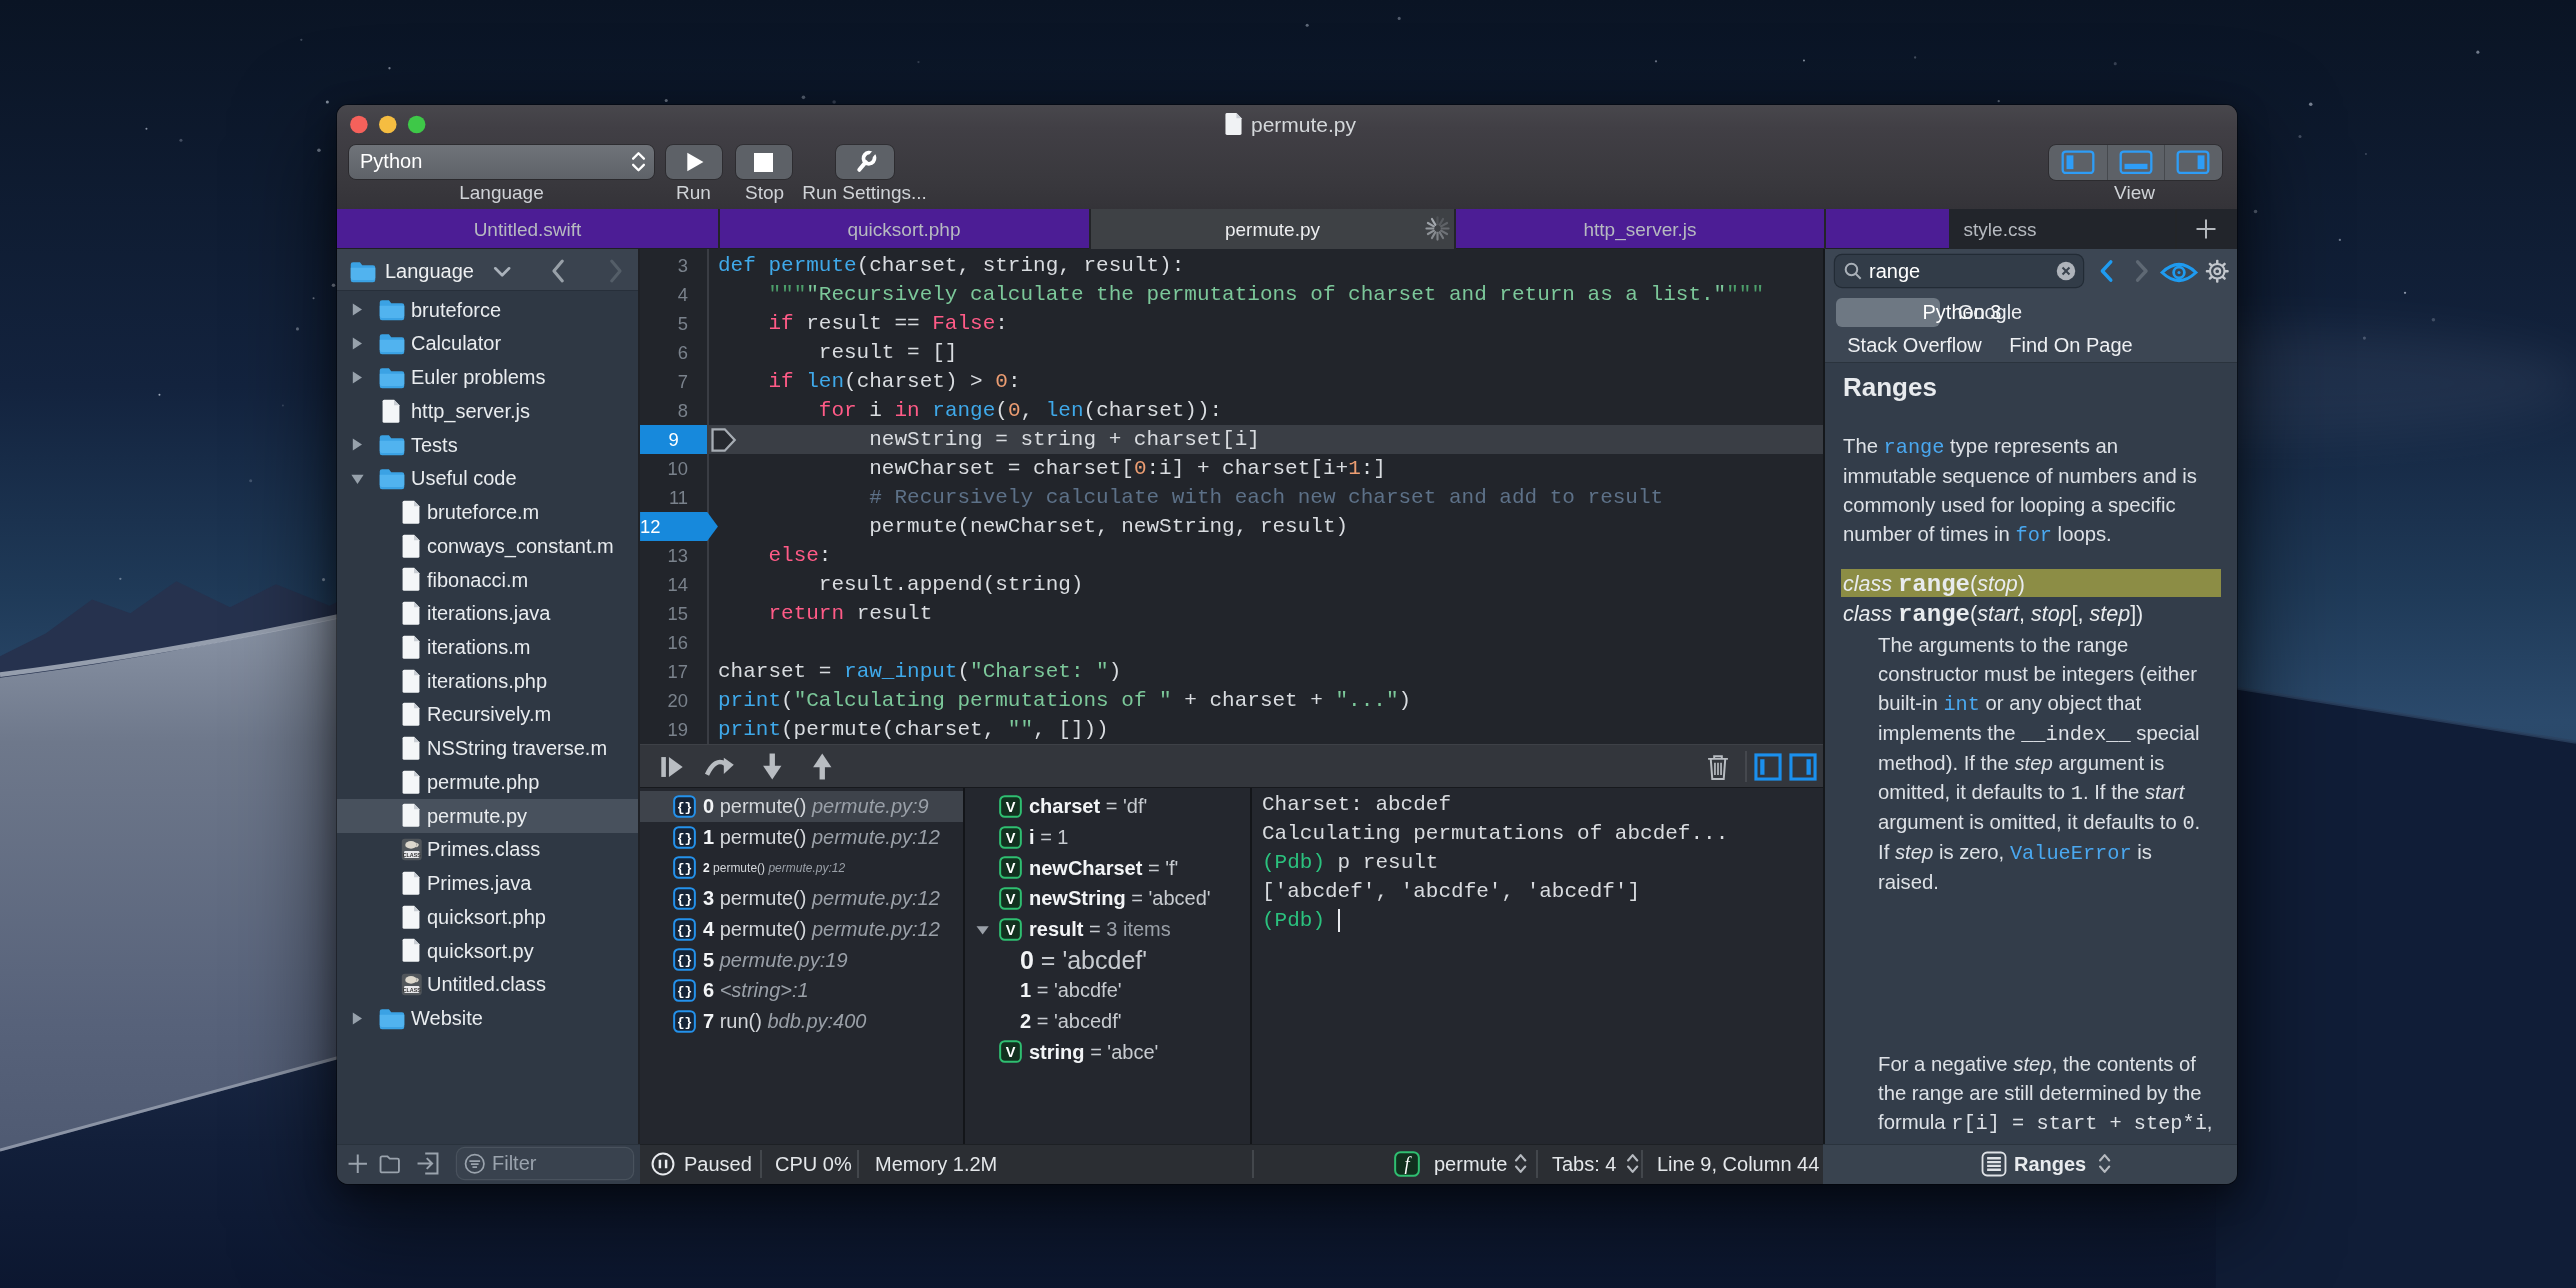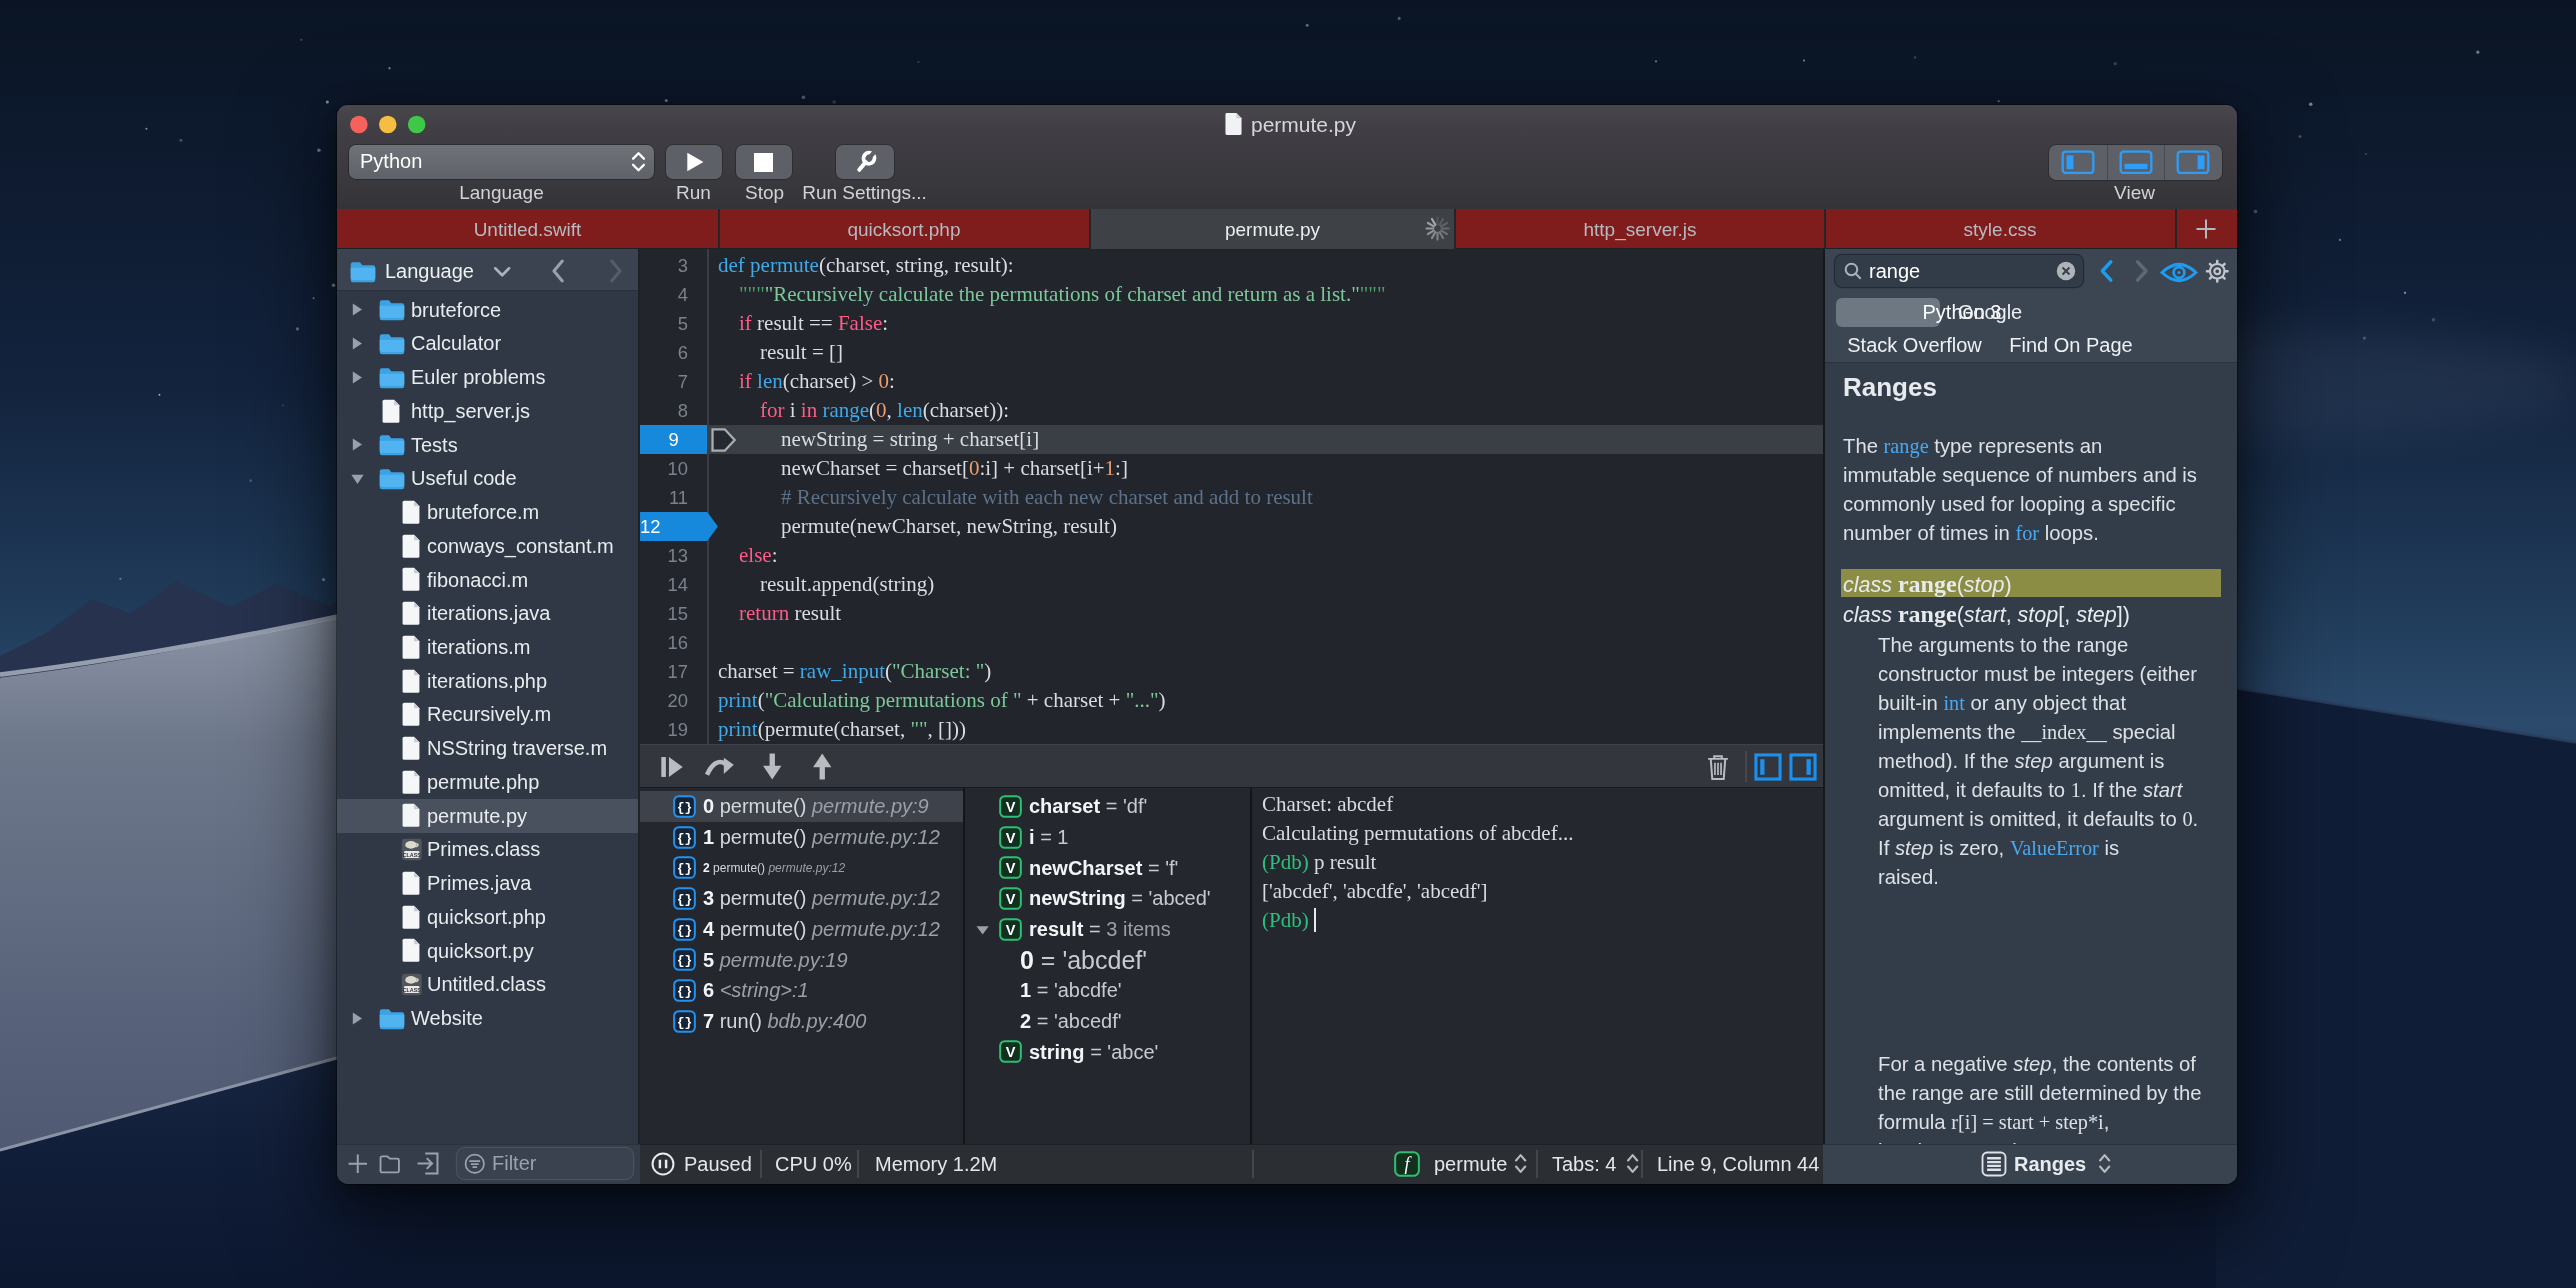--- a/index.html
+++ b/index.html
@@ -1,16 +1,16 @@
 <!DOCTYPE html>
 <html style="font-size:12.3px"><head><meta charset="utf-8"><style>
 html,body{margin:0;padding:0;width:2576px;height:1288px;overflow:hidden;background:#0d1830;font-family:"Liberation Sans",sans-serif;}
 *{box-sizing:border-box}
 .abs{position:absolute}
-.mono{font-family:Liberation Serif, serif}
+.mono{font-family:Liberation Mono, monospace}
 .win{position:absolute;left:337px;top:105px;width:1900px;height:1079px;border-radius:10.7px;overflow:hidden;
 background:#22252b;box-shadow:0 0 0 0.8px rgba(0,0,0,.45),0 38px 92px 9.2px rgba(0,0,0,.55),0 9.2px 31px rgba(0,0,0,.4)}
 .k{color:#ff5b87} .b{color:#3fa9ea} .s{color:#7cc89a} .q{color:#4c9e6a} .n{color:#ec9d72} .c{color:#5d7188}
 </style></head><body>
 <svg class="abs" style="left:0;top:0" width="2576" height="1288" viewBox="0 0 3360 1680">
 <defs>
 <linearGradient id="sky" x1="0" y1="0" x2="0" y2="1">
 <stop offset="0" stop-color="#0a1424"></stop>
         <stop offset="0.30" stop-color="#13233e"></stop>
 <stop offset="0.46" stop-color="#1f3a58"></stop>
@@ -195,21 +195,21 @@
       <svg class="abs" style="left:70px;top:5.4px" width="34" height="24.5" viewBox="0 0 44 32">
         <rect x="2" y="2" width="40" height="28" rx="4" fill="none" stroke="#2e9df7" stroke-width="3"></rect>
         <rect x="7" y="18" width="30" height="7" fill="#2e9df7"></rect>
       </svg>
       <svg class="abs" style="left:127px;top:5.4px" width="34" height="24.5" viewBox="0 0 44 32">
         <rect x="2" y="2" width="40" height="28" rx="4" fill="none" stroke="#2e9df7" stroke-width="3"></rect>
         <rect x="28" y="7" width="9" height="18" fill="#2e9df7"></rect>
       </svg>
     </div>
     <div class="abs" style="left:1721px;top:77px;width:153px;text-align:center;font-size:19px;color:#d0d3d7">View</div>
-    <div class="abs" style="left:0;top:104px;width:1900px;height:40px;background:#7f1d1d;border-bottom:1.5px solid #1d2024">
+    <div class="abs" style="left:0;top:104px;width:1612px;height:40px;background:#4c1d95;border-bottom:1.5px solid #1d2024">
       <div class="abs" style="left:753px;top:0;width:365px;height:40px;background:#3e4145"></div>
       <div class="abs" style="left:381px;top:0;width:1.5px;height:40px;background:#232528"></div>
       <div class="abs" style="left:752px;top:0;width:1.5px;height:40px;background:#232528"></div>
       <div class="abs" style="left:1117px;top:0;width:1.5px;height:40px;background:#232528"></div>
       <div class="abs" style="left:1487px;top:0;width:1.5px;height:40px;background:#232528"></div>
       <div class="abs" style="left:1838px;top:0;width:1.5px;height:40px;background:#232528"></div>
       <div class="abs" style="left:0;top:10px;width:381px;text-align:center;font-size:19px;color:#b6bac0">Untitled.swift</div>
       <div class="abs" style="left:382px;top:10px;width:370px;text-align:center;font-size:19px;color:#b6bac0">quicksort.php</div>
       <div class="abs" style="left:805px;top:10px;width:261px;text-align:center;font-size:19px;color:#ecedef">permute.py</div>
       <svg class="abs" style="left:1086px;top:5.4px" width="29" height="29" viewBox="0 0 38 38">

